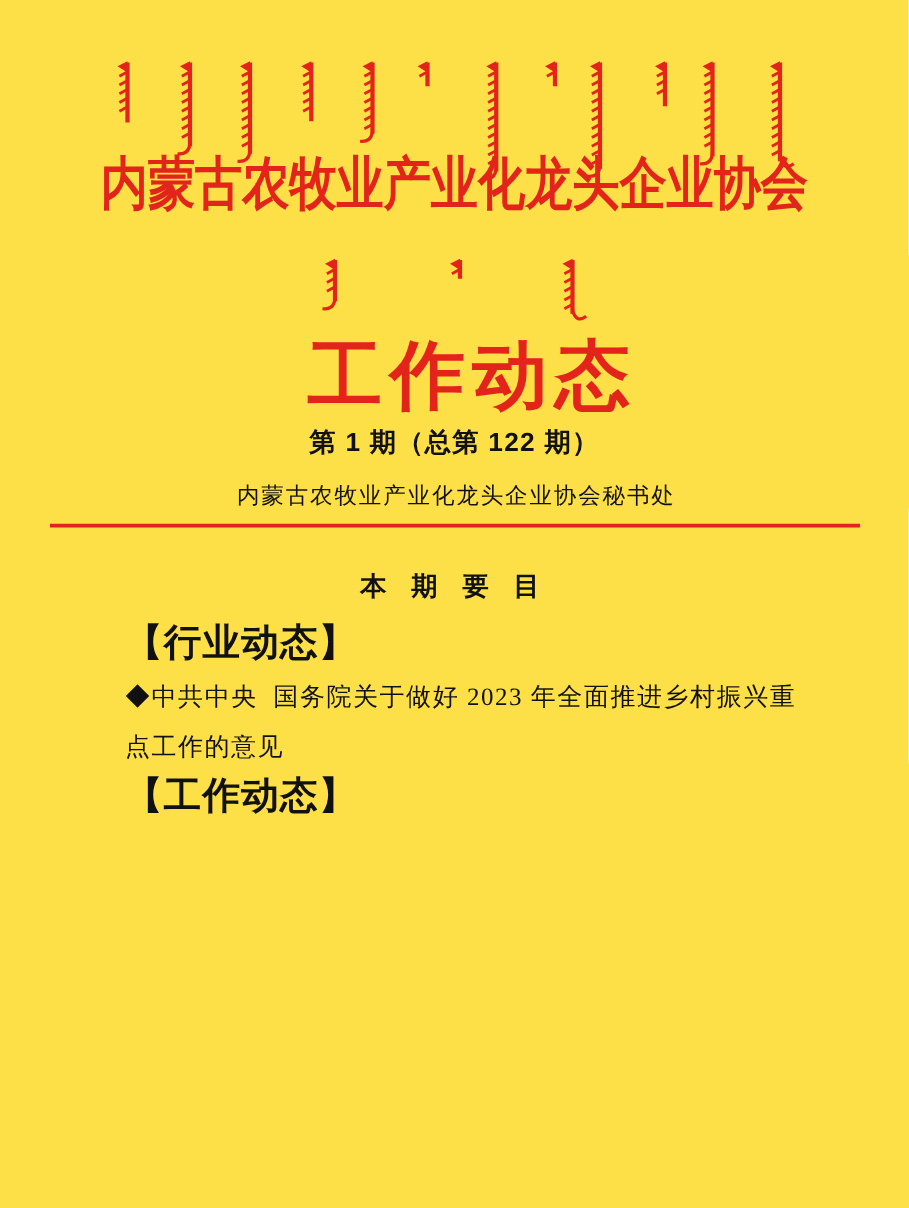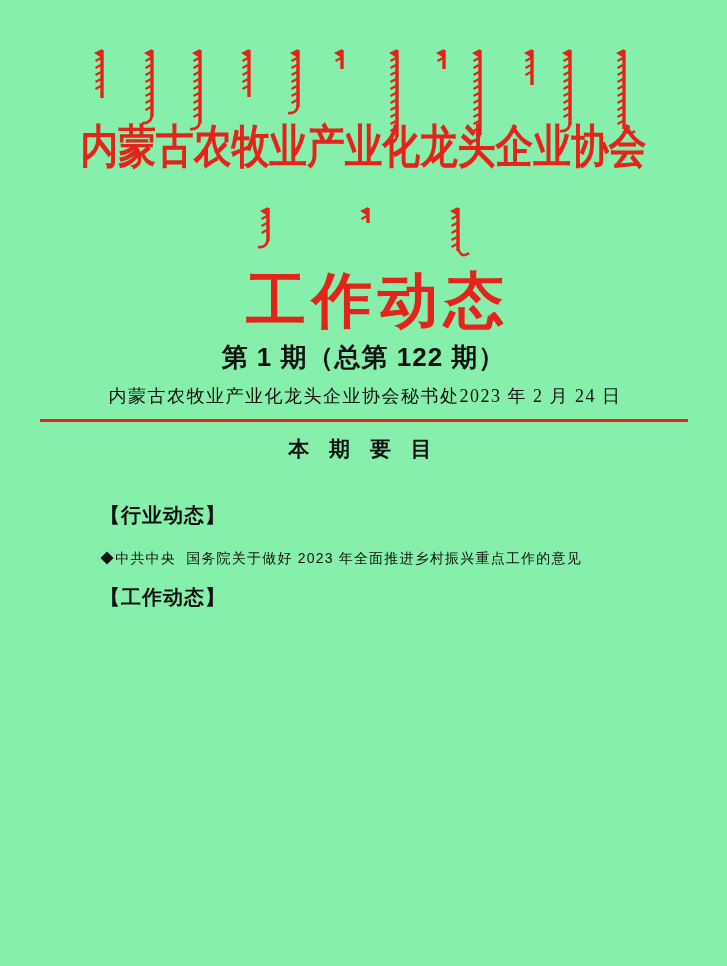--- a/index.html
+++ b/index.html
@@ -2,21 +2,21 @@
 <html><head>
 <meta charset="utf-8">
 <style>
   :root { --red: #e2241b; --ink: #1a1a1a; }
   * { box-sizing: border-box; }
   html, body { margin: 0; padding: 0; background: #ffffff; }
   .page {
     position: relative;
     width: 727px; height: 966px;
     margin: 0 auto;
-    background: #86efac;
+    background: #fde047;
     overflow: hidden;
     color: var(--ink);
     font-family: "Liberation Serif", serif;
   }
   .mongol-top { position: absolute; left: 80px; top: 48px; width: 580px; height: 110px; }
   .mongol-mid { position: absolute; left: 248px; top: 206px; width: 232px; height: 72px; }
   .org-title {
     position: absolute; left: 0; top: 118px; width: 727px; margin: 0;
     text-align: center;
     font-size: 46px; font-weight: bold; line-height: 58px;
@@ -29,59 +29,59 @@
     position: absolute; left: 0; top: 250px; width: 724px; margin: 16px;
     text-align: center;
     font-size: 60px; font-weight: bold; line-height: 70px;
     letter-spacing: 6px;
     color: var(--red);
     font-family: "Liberation Serif", serif;
   }
   .issue-line {
     position: absolute; left: 0; top: 340px; width: 727px;
     text-align: center;
-    font-size: 26px; font-weight: bold;
+    font-size: 21px; font-weight: bold;
     letter-spacing: 1px;
     white-space: pre-wrap;
     font-family: "Liberation Sans", sans-serif;
     color: #111;
   }
   .pub-row {
     position: absolute; left: 102px; top: 384px; width: 526px;
     display: flex; justify-content: center; align-items: baseline;
     font-size: 18px; letter-spacing: 1.5px;
     white-space: pre-wrap;
     font-family: "Liberation Serif", serif;
     color: #111;
   }
   .red-rule {
     position: absolute; left: 40px; top: 419px; width: 648px; height: 3px;
     background: var(--red);
   }
   .toc-title {
-    position: absolute; left: 0; top: 435px; width: 727px;
+    position: absolute; left: 0; top: 455px; width: 727px;
     text-align: center;
     font-size: 21px; font-weight: bold;
     letter-spacing: 7px;
     white-space: pre-wrap;
     font-family: "Liberation Sans", sans-serif;
     color: #111;
   }
   .toc-sections { position: absolute; left: 100px; top: 496px; width: 537px; }
   .sec-label {
     font-family: "Liberation Sans", sans-serif;
     font-weight: bold;
-    font-size: 20px; line-height: 30px;
+    font-size: 30px; line-height: 30px;
     letter-spacing: 1px;
     margin: 4px 0 8px 0;
     color: #111;
   }
   .sec-item {
-    font-family: Liberation Sans, sans-serif;
-    font-size: 14px; line-height: 40px;
+    font-family: Liberation Serif, serif;
+    font-size: 20px; line-height: 40px;
     letter-spacing: 1.2px;
     margin: 0 0 4px 0;
     text-align: justify;
     white-space: pre-wrap;
     color: #111;
   }
 </style>
 </head>
 <body>
 
@@ -252,21 +252,20 @@
         <path d="M12,42 Q15,53 23,47" fill="none" stroke="#e2241b" stroke-width="2.6"></path>
       </g>
     </svg>
 
   <h2 class="main-title">工作动态</h2>
 
   <div class="issue-line">第 1 期（总第 122 期）</div>
 
   <div class="pub-row">
     <span>内蒙古农牧业产业化龙头企业协会秘书处</span>
-    <span>2023 年 2 月 24 日</span>
   </div>
 
   <div class="red-rule"></div>
 
   <div class="toc-title">本 期 要 目</div>
 
   <div class="toc-sections" id="toc-sections">
       <div>
         <div class="sec-label">【行业动态】</div>
         <p class="sec-item">◆中共中央  国务院关于做好 2023 年全面推进乡村振兴重点工作的意见</p>

